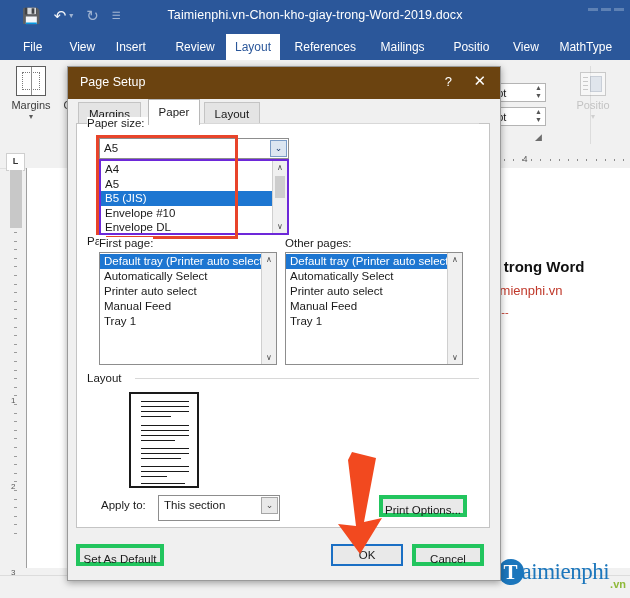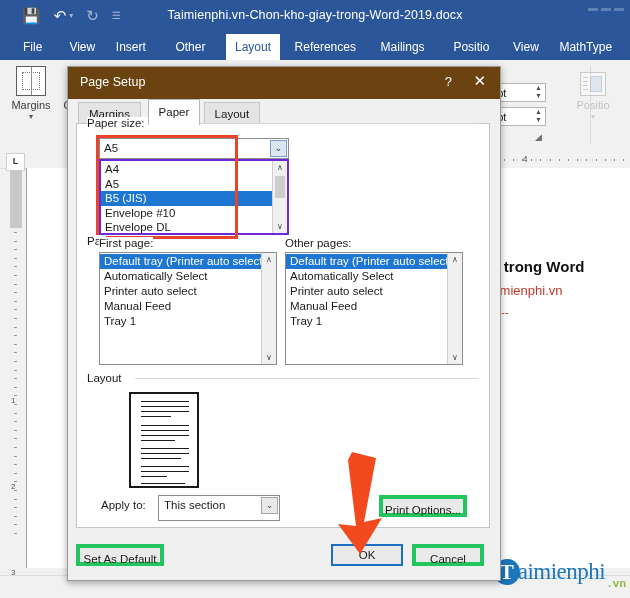--- a/index.html
+++ b/index.html
@@ -115,21 +115,21 @@
   .sb-words{left:92px;color:#6a6a6a;}
 
   
   .logo{position:absolute;right:4px;bottom:6px;height:40px;display:flex;align-items:center;}
   .logo-circle{
     width:26px;height:26px;border-radius:50%;background:#1b76bc;color:#fff;
     font-family:"Liberation Serif",serif;font-size:21px;font-weight:bold;
     text-align:center;line-height:26px;margin-right:-2px;
   }
   .logo-text{font-family:"Liberation Serif",serif;font-size:23px;font-weight:normal;color:#1b76bc;letter-spacing:-.5px;}
-  .logo-vn{font-family:Liberation Mono, monospace;font-size:11px;font-weight:bold;color:#8fb93a;align-self:flex-end;margin-bottom:2px;margin-left:1px;}
+  .logo-vn{font-family:Liberation Sans, sans-serif;font-size:11px;font-weight:bold;color:#8fb93a;align-self:flex-end;margin-bottom:2px;margin-left:1px;}
 
   
   #page-setup-dialog{
     position:absolute;left:67px;top:66px;width:432px;height:513px;
     background:#f0f0f0;border:1px solid #9a9a9a;
     box-shadow:0 2px 7px rgba(0,0,0,.35);
     font-size:11.5px;color:#1a1a1a;
   }
   .dlg-title{
     height:32px;background:#6b4310;color:#ffffff;position:relative;
@@ -226,21 +226,21 @@
       <span></span>
       <span></span>
       <span></span>
     </div>
   </div>
 
   <div class="ribbon-tabs" id="ribbon-tabs">
       <div class="rtab" style="left: 14px;">File</div>
       <div class="rtab" style="left: 60.4px;">View</div>
       <div class="rtab" style="left: 106.8px;">Insert</div>
-      <div class="rtab" style="left: 166.4px;">Other</div>
+      <div class="rtab" style="left: 166.4px;">Review</div>
       <div class="rtab active" style="left: 226px;">Layout</div>
       <div class="rtab" style="left: 285.6px;">References</div>
       <div class="rtab" style="left: 371.6px;">Mailings</div>
       <div class="rtab" style="left: 444.4px;">Positio</div>
       <div class="rtab" style="left: 504px;">View</div>
       <div class="rtab" style="left: 550.4px;">MathType</div>
     </div>
 
   <div class="ribbon-body">
     <div class="grp-margins">

